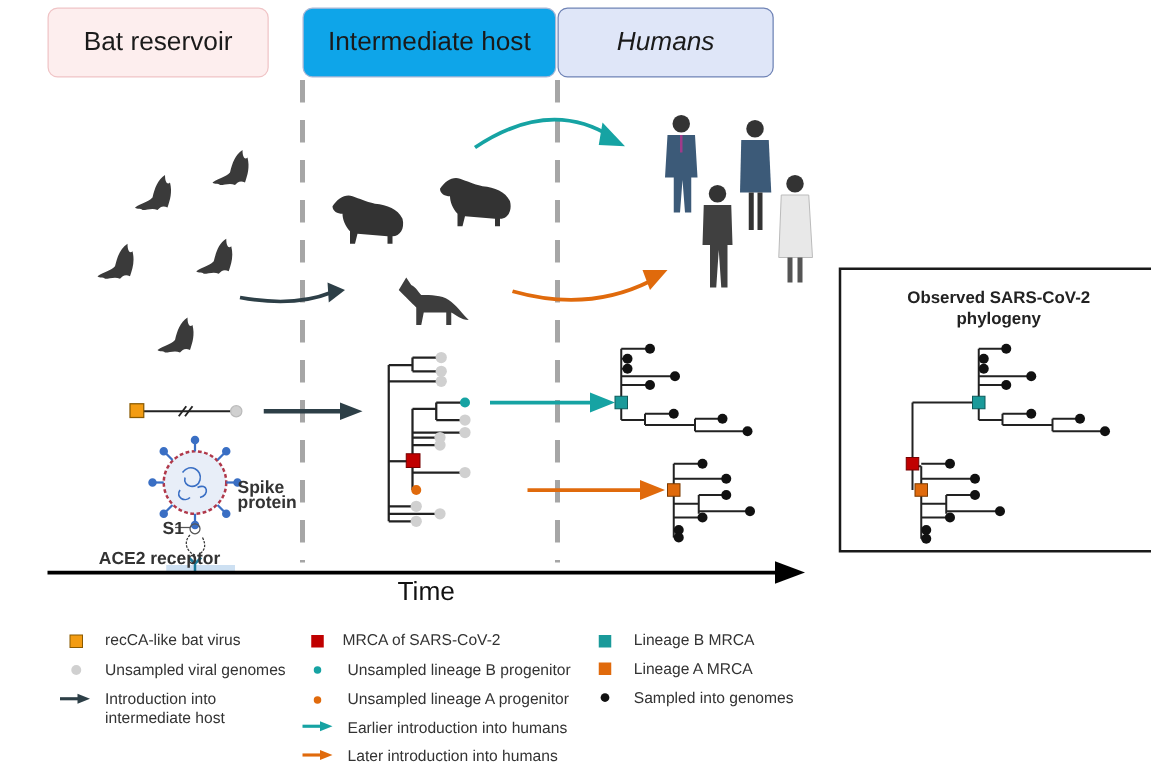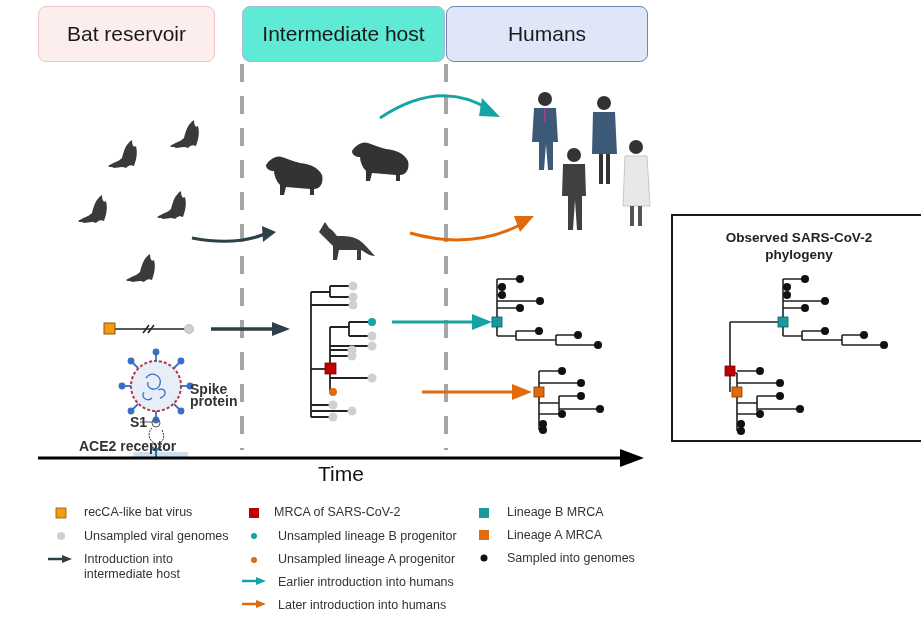--- a/index.html
+++ b/index.html
@@ -1,20 +1,20 @@
 <!DOCTYPE html>
 <html><head>
 <meta charset="utf-8">
 <style>
   html, body { margin:0; padding:0; background:#ffffff; }
   body { width:921px; height:617px; position:relative; overflow:hidden; font-family:"Liberation Sans", sans-serif; }
   .hdr { position:absolute; top:6px; height:56px; box-sizing:border-box; border-radius:8px; display:flex; align-items:center; justify-content:center; font-size:21px; color:#1a1a1a; font-family:"Liberation Sans", sans-serif; }
   #hdr-bat { left:38px; width:177px; background:#fdeeee; border:1.5px solid #f0c4c6; }
-  #hdr-int { left:242px; width:203px; background:#5eead4; border:1.5px solid #a9b7d6; }
-  #hdr-hum { left:446px; width:202px; background:#dfe6f8; border:1.5px solid #6f83b5; }
+  #hdr-int { left:242px; width:203px; background:#0ea5e9; border:1.5px solid #a9b7d6; }
+  #hdr-hum { left:446px; width:173px; background:#dfe6f8; border:1.5px solid #6f83b5;font-style:italic; }
   svg#stage { position:absolute; left:0; top:0; }
   .legend-item { position:absolute; font-size:12.5px; color:#333; line-height:15px; }
   .time-label { position:absolute; left:318px; top:462px; font-size:21px; color:#111; }
   .box { position:absolute; left:671px; top:214px; width:256px; height:228px; border:2px solid #1a1a1a; box-sizing:border-box; }
   .box-title { position:absolute; left:0; right:0; top:13px; text-align:center; font-weight:bold; font-size:13.5px; color:#222; line-height:17px; }
   .small-lbl { position:absolute; font-size:14px; color:#333; line-height:12px;font-weight:bold; }
 </style>
 </head>
 <body>
 

